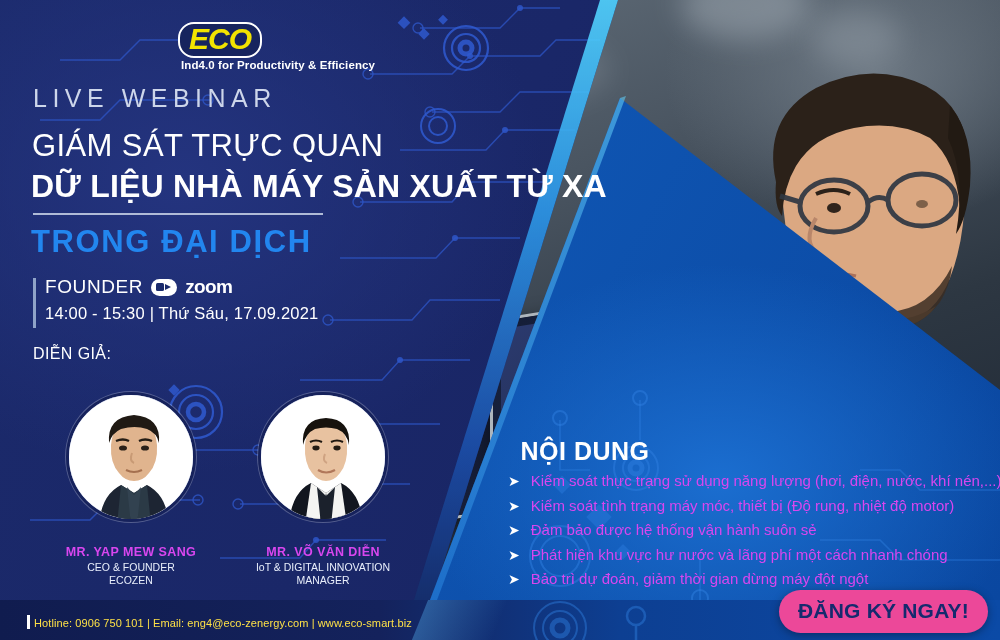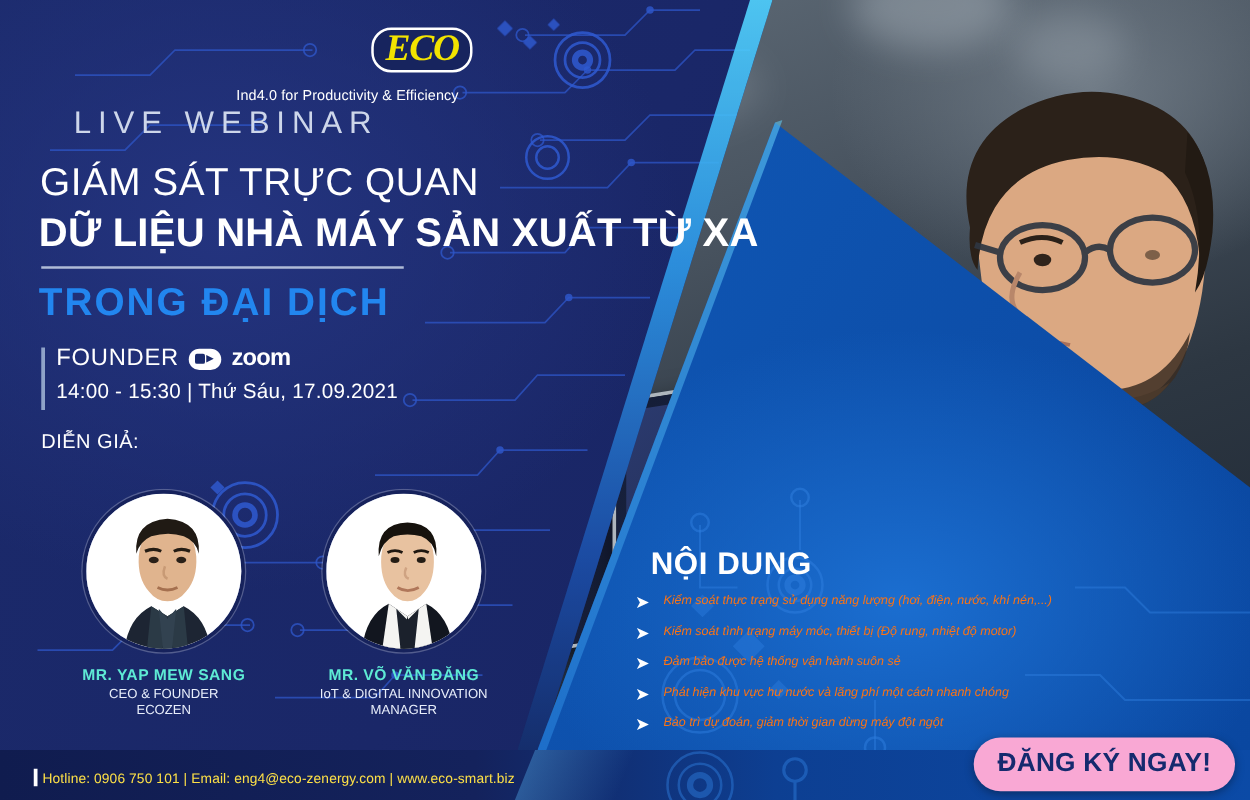--- a/index.html
+++ b/index.html
@@ -90,21 +90,21 @@
     overflow:hidden;
   }
   .footer-diag{ position:absolute; left:420px; top:-10px; width:80px; height:60px; background:linear-gradient(90deg,rgba(90,190,255,.35),rgba(20,80,180,0)); transform:skewX(-22deg); }
 
   
   .circuits { position:absolute; inset:0; pointer-events:none; }
 
   
   .live {
     position:absolute; left:33px; top:84px;
-    font-size:25px; letter-spacing:5.5px; color:#cdd6ea; font-weight:300;margin-left:26px;
+    font-size:25px; letter-spacing:5.5px; color:#cdd6ea; font-weight:300;
   }
   .t1 {
     position:absolute; left:32px; top:128px; font-size:31px; color:#ffffff;
     letter-spacing:.4px; font-weight:400;
   }
   .t2 {
     position:absolute; left:31px; top:168px; font-size:32px; color:#ffffff;
     font-weight:bold; letter-spacing:.2px; white-space:nowrap;
   }
   .rule { position:absolute; left:33px; top:213px; width:290px; height:2px; background:#c9d4e8; opacity:.85;}
@@ -124,37 +124,37 @@
   .row2 { position:absolute; left:12px; top:28px; font-size:16.5px; color:#ffffff; letter-spacing:.2px; white-space:nowrap;}
 
   .dg-label{ position:absolute; left:33px; top:345px; font-size:16px; color:#ffffff; letter-spacing:.4px;text-align:right;}
 
   .speakers{ position:absolute; left:60px; top:392px; width:380px; display:flex; gap:50px;}
   .sp { width:142px; text-align:center; }
   .sp-ring { width:130px; height:130px; margin:0 auto; border-radius:50%;
     background:#fff; border:3px solid #16225c;
     box-shadow:0 0 0 2px #6f86c4 inset, 0 0 0 1px rgba(255,255,255,.25);
     position:relative; overflow:hidden;}
-  .sp-name{ margin-top:11px; font-size:12.5px; font-weight:bold; color:#5eead4; letter-spacing:.4px; white-space:nowrap;}
+  .sp-name{ margin-top:23px; font-size:12.5px; font-weight:bold; color:#d946ef; letter-spacing:.4px; white-space:nowrap;}
   .sp-role{ margin-top:2px; font-size:10.5px; color:#e8eefb; line-height:1.25;}
 
   
   .nd-title{ position:absolute; left:0; top:437px; width:1000px; text-align:center; padding-left:170px;
     font-size:25px; font-weight:bold; color:#fff; letter-spacing:.5px;}
   .bullets{ position:absolute; left:508px; top:472px; width:480px;}
   .bullet{ display:flex; align-items:flex-start; gap:11px; margin-bottom:6.5px;}
   .bullet .arw{ font-size:14px; color:#fff; line-height:17px; flex:0 0 auto; margin-top:1px;}
-  .bullet .txt{ font-size:10px; color:#f97316; line-height:17px; white-space:nowrap;font-style:italic;}
+  .bullet .txt{ font-size:15px; color:#d946ef; line-height:17px; white-space:nowrap;}
 
   .foot-txt{ position:absolute; left:34px; bottom:11px; font-size:11px; color:#fde047; letter-spacing:.1px;}
   .foot-bar{ position:absolute; left:27px; bottom:11px; width:3px; height:14px; background:#fff;}
 
   .cta{
     position:absolute; right:12px; bottom:7px; padding:9px 19px 10px;
-    background:#f9a8d4; border-radius:22px; color:#152a6e; font-size:21px; font-weight:bold;
+    background:#ec4899; border-radius:22px; color:#152a6e; font-size:21px; font-weight:bold;
     letter-spacing:.2px; box-shadow:0 2px 8px rgba(0,0,0,.35);
   }
 </style>
 </head>
 <body>
 
 <div id="poster">
 
   <div class="photo-layer">
     <div class="blur-light" style="left:250px;top:-30px;width:130px;height:70px;"></div>
@@ -397,26 +397,26 @@
       <g fill="#2f7fe0" opacity=".42">
         <rect x="590" y="508" width="18" height="18" transform="rotate(45 599 517)"></rect>
         <rect x="556" y="478" width="13" height="13" transform="rotate(45 562 484)"></rect>
         <rect x="618" y="546" width="11" height="11" transform="rotate(45 623 551)"></rect>
       </g>
     </svg>
   </div>
   <div class="content-edge"></div>
 
   <div style="position:absolute;left:178px;top:22px;width:200px;text-align:center;">
-    <div style="display:flex;align-items:center;justify-content:flex-end;font-family:Liberation Serif, serif;">
+    <div style="display:flex;align-items:center;justify-content:flex-start;">
       <span style="display:inline-block;font-size:30px;font-weight:bold;font-style:italic;color:#f2e300;
                    border:2.5px solid #fff;border-radius:16px;padding:0 9px 2px;line-height:30px;
                    letter-spacing:-1px;background:#17245e;">ECO</span>
     </div>
-    <div style="font-size:11.5px;font-weight:normal;color:#fff;margin-top:13px;letter-spacing:.1px;">Ind4.0 for Productivity &amp; Efficiency</div>
+    <div style="font-size:11.5px;font-weight:bold;color:#fff;margin-top:1px;letter-spacing:.1px;">Ind4.0 for Productivity &amp; Efficiency</div>
   </div>
 
   <div class="live">LIVE WEBINAR</div>
   <div class="t1">GIÁM SÁT TRỰC QUAN</div>
   <div class="t2">DỮ LIỆU NHÀ MÁY SẢN XUẤT TỪ XA</div>
   <div class="rule"></div>
   <div class="t3">TRONG ĐẠI DỊCH</div>
 
   <div class="when">
     <div class="vbar"></div>
@@ -465,21 +465,21 @@
           <path d="M49 47 Q55 44 61 47" stroke="#1e1710" stroke-width="2.2" fill="none"></path>
           <path d="M70 47 Q76 44 82 47" stroke="#1e1710" stroke-width="2.2" fill="none"></path>
           <path d="M64 59 Q61 66 66 68" stroke="#cfa382" stroke-width="2" fill="none"></path>
           <path d="M57 75 Q65 80 74 75" stroke="#b0775a" stroke-width="2.2" fill="none"></path>
           <path d="M28 130 Q30 98 50 88 L65 98 L80 88 Q100 98 102 130 Z" fill="#12161f"></path>
           <path d="M50 88 L65 98 L58 130 L44 130 Z" fill="#f4f4f2"></path>
           <path d="M80 88 L65 98 L72 130 L86 130 Z" fill="#f4f4f2"></path>
           <path d="M56 92 L65 101 L74 92 L70 130 L60 130 Z" fill="#1b212c"></path>
         </svg>
       </div>
-      <div class="sp-name">MR. VÕ VĂN ĐĂNG</div>
+      <div class="sp-name">MR. VÕ VĂN DIỄN</div>
       <div class="sp-role">IoT &amp; DIGITAL INNOVATION</div>
       <div class="sp-role" style="margin-top:0">MANAGER</div>
     </div>
   </div>
 
   <div class="nd-title">NỘI DUNG</div>
   <div class="bullets">
     <div class="bullet">
       <span class="arw">➤</span>
       <span class="txt">Kiểm soát thực trạng sử dụng năng lượng (hơi, điện, nước, khí nén,...)</span>

